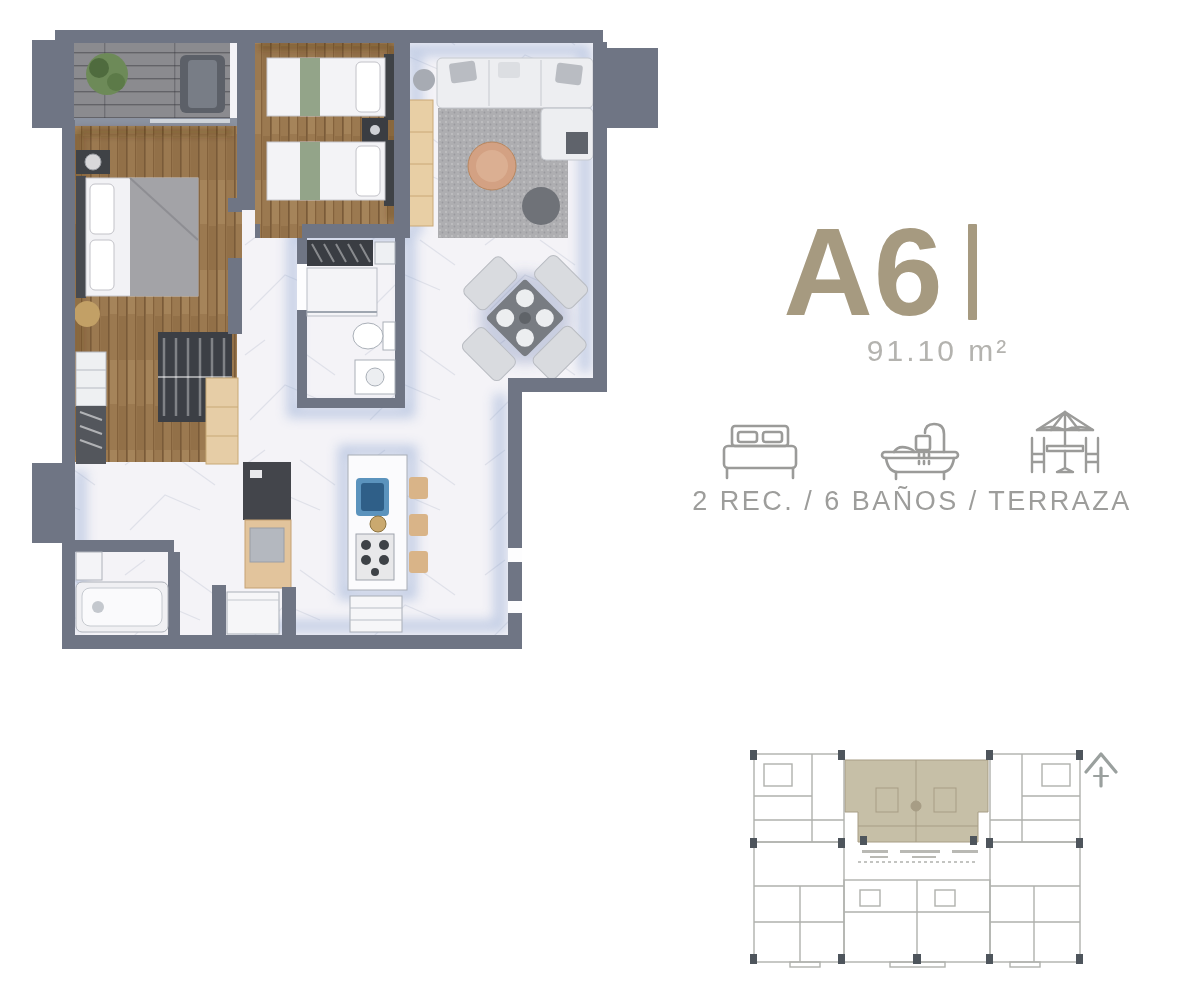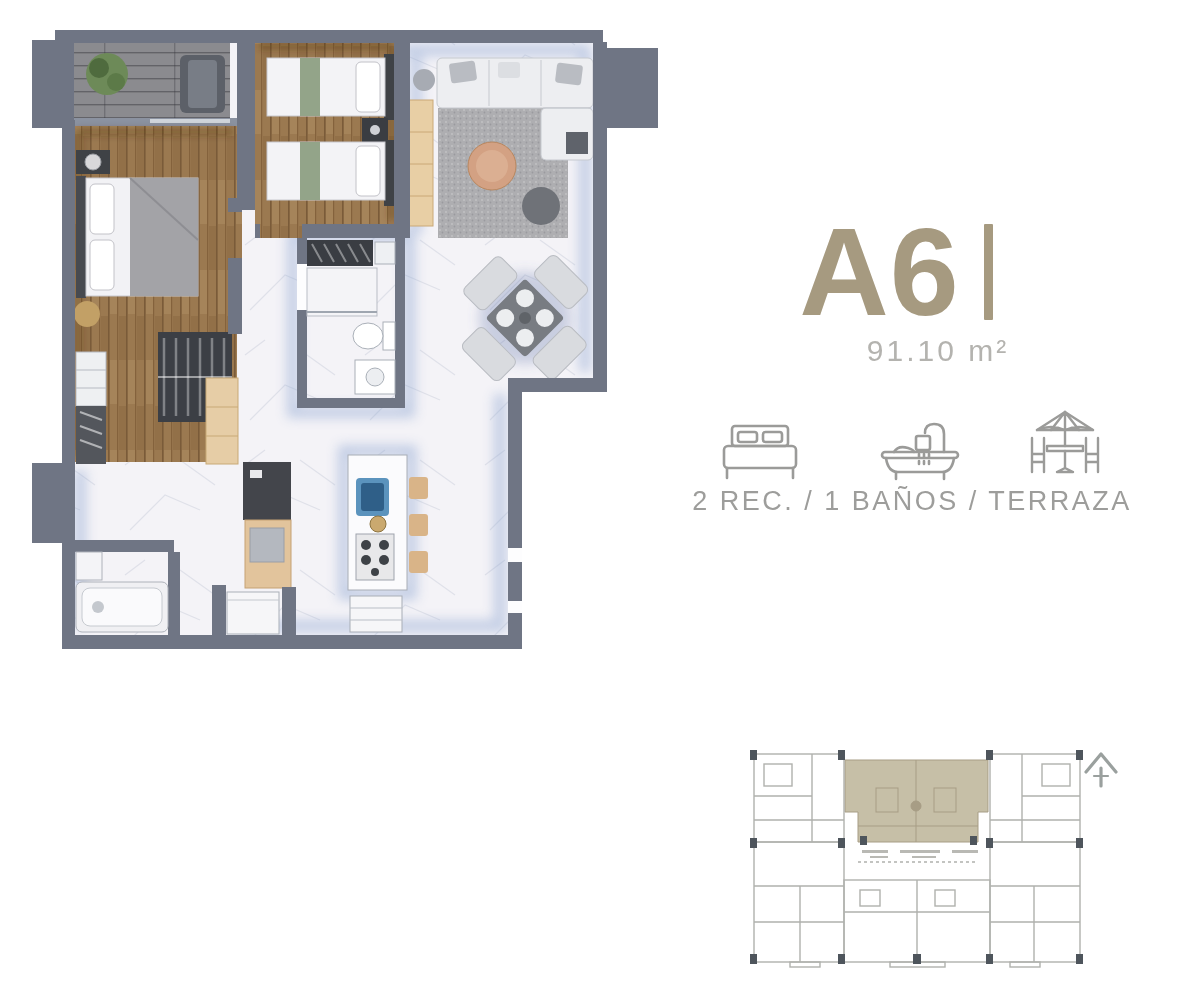--- a/index.html
+++ b/index.html
@@ -2,21 +2,21 @@
 <html style="--color-title: #a69a80; --color-area: #b4b3af; --color-caption: #9d9d9b; --color-icon: #9b9b99; --color-wall: #6f7584; --color-wood: #9b7950; --color-marble: #f4f3f7; --color-terrace-floor: #8b8b8f; --color-keyline: #b0b1ad; --color-key-highlight: #c6bfa7; --color-key-column: #4e555c; --color-sink-blue: #5b93bd;"><head>
 <meta charset="utf-8">
 <style>
   html,body{margin:0;padding:0;background:#ffffff;}
   .sheet{
     position:relative;width:1200px;height:1000px;background:#ffffff;
     font-family:"Liberation Sans", sans-serif;overflow:hidden;
   }
   
   .title-row{
-    position:absolute;left:656px;top:212px;width:480px;height:120px;
+    position:absolute;left:640px;top:212px;width:480px;height:120px;
     display:flex;align-items:center;justify-content:center;gap:24px;
   }
   .unit-id{
     font-size:124px;font-weight:bold;line-height:1;letter-spacing:1px;
     color:var(--color-title,#a69a80);
   }
   .title-divider{
     width:9px;height:96px;background:var(--color-title,#a69a80);
     border-radius:1px;flex:0 0 auto;
   }
@@ -288,21 +288,21 @@
         <path d="M43,2 L15,20 H71 Z"></path>
         <path d="M43,2 L29,20 M43,2 L43,20 M43,2 L57,20 M15,20 q14,-6 28,0 q14,-6 28,0"></path>
         <path d="M43,20 V36"></path>
         <rect x="25" y="36" width="36" height="5"></rect>
         <path d="M43,41 V58 M35,62 h16 M43,58 L35,62 M43,58 L51,62"></path>
         <path d="M10,28 V62 M22,28 V62 M10,44 h12 M10,52 h12"></path>
         <path d="M64,28 V62 M76,28 V62 M64,44 h12 M64,52 h12"></path>
       </svg>
     </span>
   </div>
-  <div class="features-caption">2 REC. / 1 BAÑOS / TERRAZA</div>
+  <div class="features-caption">2 REC. / 6 BAÑOS / TERRAZA</div>
 
   <svg class="key-plan" viewBox="738 736 384 240" xmlns="http://www.w3.org/2000/svg">
 
     <path d="M845,760 H988 V812 H978 V842 H858 V812 H845 Z" fill="var(--color-key-highlight,#c6bfa7)" stroke="#a79d85" stroke-width="1"></path>
     <g stroke="#a79d85" stroke-width="1" fill="none">
       <path d="M916,760 V842"></path>
       <rect x="876" y="788" width="22" height="24"></rect>
       <rect x="934" y="788" width="22" height="24"></rect>
       <path d="M858,826 H978"></path>
       <circle cx="916" cy="806" r="5" fill="#a79d85"></circle>

